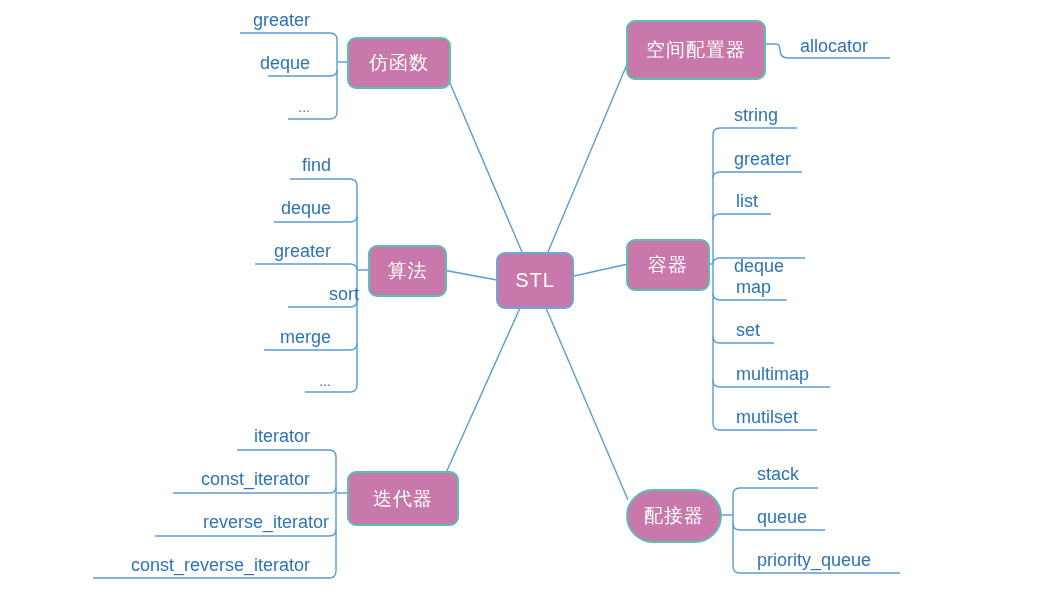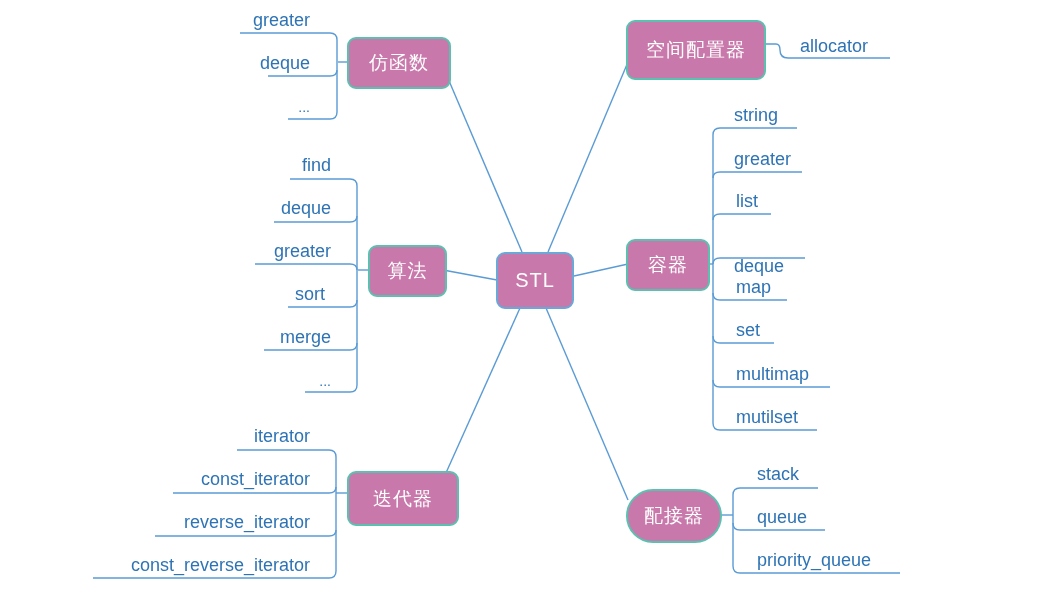--- a/index.html
+++ b/index.html
@@ -88,27 +88,27 @@
   <span>配接器</span>
 </div>
 
 <div class="leaf r" style="right:737px;top:9px;">greater</div>
 <div class="leaf r" style="right:737px;top:52px;">deque</div>
 <div class="leaf r" style="right:737px;top:96px;font-size:14px;">...</div>
 
 <div class="leaf r" style="right:716px;top:154px;">find</div>
 <div class="leaf r" style="right:716px;top:197px;">deque</div>
 <div class="leaf r" style="right:716px;top:240px;">greater</div>
-<div class="leaf r" style="right:722px;top:283px;margin-left:12px;">sort</div>
+<div class="leaf r" style="right:688px;top:283px;margin-left:12px;">sort</div>
 <div class="leaf r" style="right:716px;top:326px;">merge</div>
 <div class="leaf r" style="right:716px;top:370px;font-size:14px;">...</div>
 
 <div class="leaf r" style="right:737px;top:425px;">iterator</div>
 <div class="leaf r" style="right:737px;top:468px;">const_iterator</div>
-<div class="leaf r" style="right:737px;top:511px;text-align:right;">reverse_iterator</div>
+<div class="leaf r" style="right:718px;top:511px;text-align:right;">reverse_iterator</div>
 <div class="leaf r" style="right:737px;top:554px;">const_reverse_iterator</div>
 
 <div class="leaf" style="left:800px;top:35px;">allocator</div>
 
 <div class="leaf" style="left:734px;top:104px;">string</div>
 <div class="leaf" style="left:734px;top:148px;">greater</div>
 <div class="leaf" style="left:736px;top:190px;">list</div>
 <div class="leaf" style="left:734px;top:233px;margin-top:22px;">deque</div>
 <div class="leaf" style="left:736px;top:276px;">map</div>
 <div class="leaf" style="left:736px;top:319px;">set</div>

